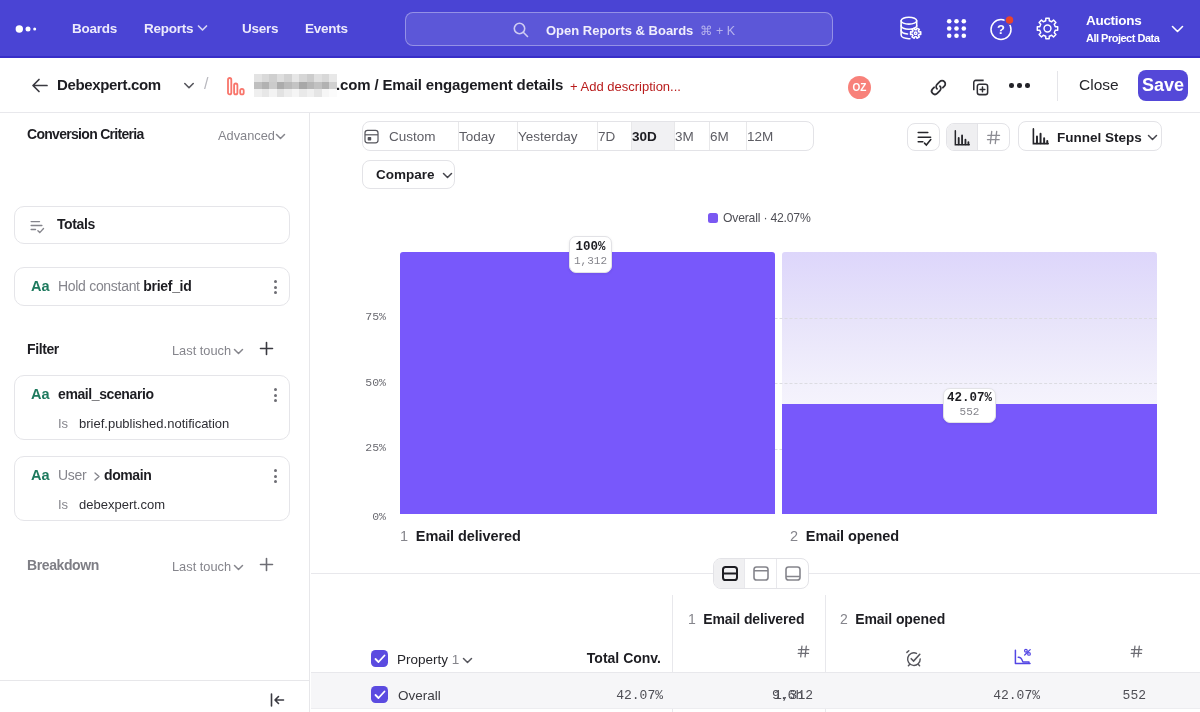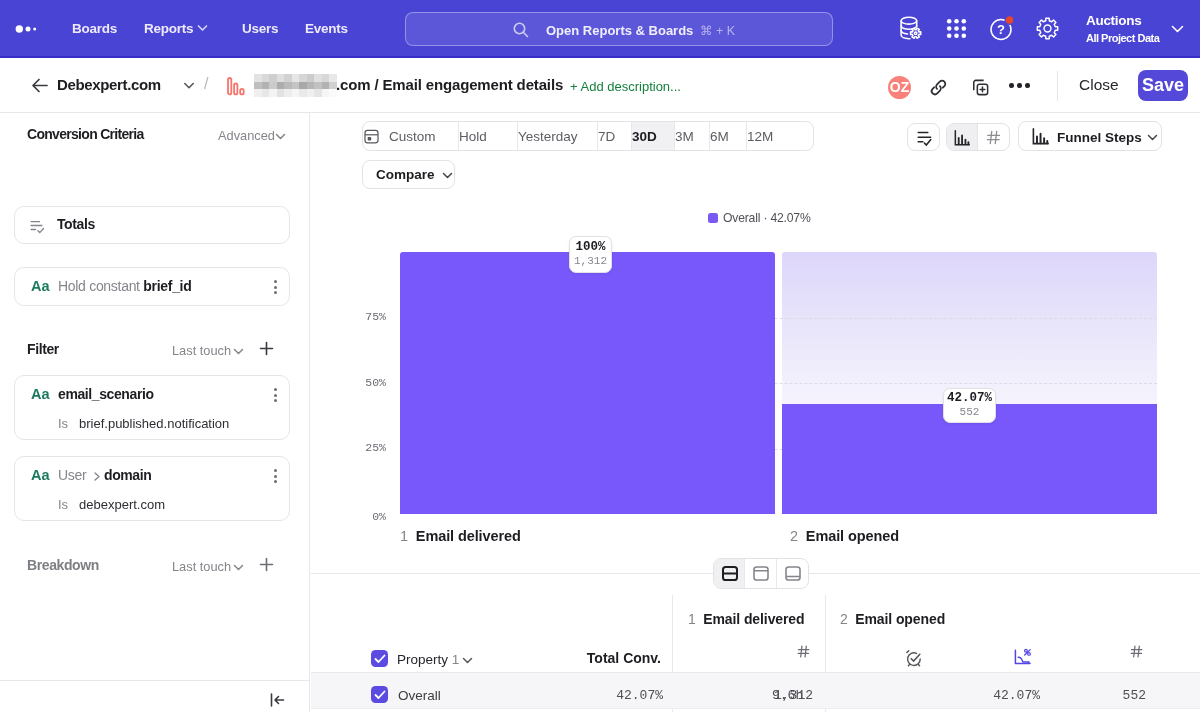--- a/index.html
+++ b/index.html
@@ -133,22 +133,22 @@
       <rect x="22.5" y="15.0" width="7.5" height="8" fill="#e2e2e2"></rect>
       <rect x="30.0" y="15.0" width="7.5" height="8" fill="#ededed"></rect>
       <rect x="37.5" y="15.0" width="7.5" height="8" fill="#f5f5f5"></rect>
       <rect x="45.0" y="15.0" width="7.5" height="8" fill="#e9e9e9"></rect>
       <rect x="52.5" y="15.0" width="7.5" height="8" fill="#f0f0f0"></rect>
       <rect x="60.0" y="15.0" width="7.5" height="8" fill="#e5e5e5"></rect>
       <rect x="67.5" y="15.0" width="7.5" height="8" fill="#f6f6f6"></rect>
       <rect x="75.0" y="15.0" width="8" height="8" fill="#fbfbfb"></rect>
     </svg>
   <span class="abs dark" style="left:336px;top:18px;font-size:15px;font-weight:700;letter-spacing:-0.15px">.com / Email engagement details</span>
-  <span class="abs" style="left:570px;top:21px;font-size:13px;color:#15803d">+ Add description...</span>
-  <div class="abs" style="left:888px;top:18px;width:23px;height:23px;border-radius:50%;background:#f8817a;color:#fff;font-size:14px;font-weight:700;text-align:center;line-height:23px">OZ</div>
+  <span class="abs" style="left:570px;top:21px;font-size:13px;color:#b91c1c">+ Add description...</span>
+  <div class="abs" style="left:848px;top:18px;width:23px;height:23px;border-radius:50%;background:#f8817a;color:#fff;font-size:10px;font-weight:700;text-align:center;line-height:23px">OZ</div>
   <svg class="abs" style="left:929px;top:20px" width="19" height="19" viewBox="0 0 24 24" fill="none" stroke="#2e2e34" stroke-width="2.2" stroke-linecap="round">
     <path d="M10.2 13.8 a4.1 4.1 0 0 1 0-5.8 l3.4-3.4 a4.1 4.1 0 0 1 5.8 5.8 l-1.9 1.9"></path>
     <path d="M13.8 10.2 a4.1 4.1 0 0 1 0 5.8 l-3.4 3.4 a4.1 4.1 0 0 1-5.8-5.8 l1.9-1.9"></path>
   </svg>
   <svg class="abs" style="left:971px;top:20px" width="19" height="19" viewBox="0 0 24 24" fill="none" stroke="#2e2e34" stroke-width="1.9" stroke-linejoin="round">
     <path d="M16 3 h-10 a2.5 2.5 0 0 0-2.5 2.5 v10"></path>
     <rect x="8" y="8" width="13" height="13" rx="2.8"></rect>
     <path d="M11.5 14.5 h6 M14.5 11.5 v6" stroke-linecap="round"></path>
   </svg>
   <div class="abs" style="left:1009px;top:25px;width:22px;height:6px">
@@ -238,21 +238,21 @@
       <path d="M1.5 1 V13 M13.5 7 H5 M8.5 3.5 L5 7 L8.5 10.5" stroke="#3a3a41" stroke-width="1.6" fill="none" stroke-linecap="round" stroke-linejoin="round"></path>
     </svg>
 </div>
 
 <div id="datectl" class="abs" style="left:362px;top:121px;width:452px;height:30px;border:1px solid #e3e3e7;border-radius:8px;background:#fff;display:flex">
   <div class="dseg" style="width:96px"><svg style="margin:0 9px 0 0" width="17" height="17" viewBox="0 0 24 24" fill="none" stroke="#55555c" stroke-width="1.7">
         <rect x="2.8" y="3.4" width="18.4" height="17.6" rx="3.6"></rect>
         <path d="M2.8 9.6 h18.4"></path>
         <rect x="6.6" y="12.8" width="5" height="4.8" rx="1" fill="#55555c" stroke="none"></rect>
       </svg>Custom</div>
-  <div class="dseg" style="width:59px">Hold</div>
+  <div class="dseg" style="width:59px">Today</div>
   <div class="dseg" style="width:80px">Yesterday</div>
   <div class="dseg" style="width:34px">7D</div>
   <div class="dseg sel" style="width:43px">30D</div>
   <div class="dseg" style="width:35px">3M</div>
   <div class="dseg" style="width:37px">6M</div>
   <div class="dseg" style="width:66px;border-right:none">12M</div>
 </div>
 
 <div class="abs" style="left:907px;top:123px;width:33px;height:28px;border:1px solid #e3e3e7;border-radius:8px;background:#fff">
   <svg class="abs" style="left:7px;top:5px" width="17" height="18" viewBox="0 0 24 25" fill="none" stroke="#26262b" stroke-width="2.1" stroke-linecap="round">

